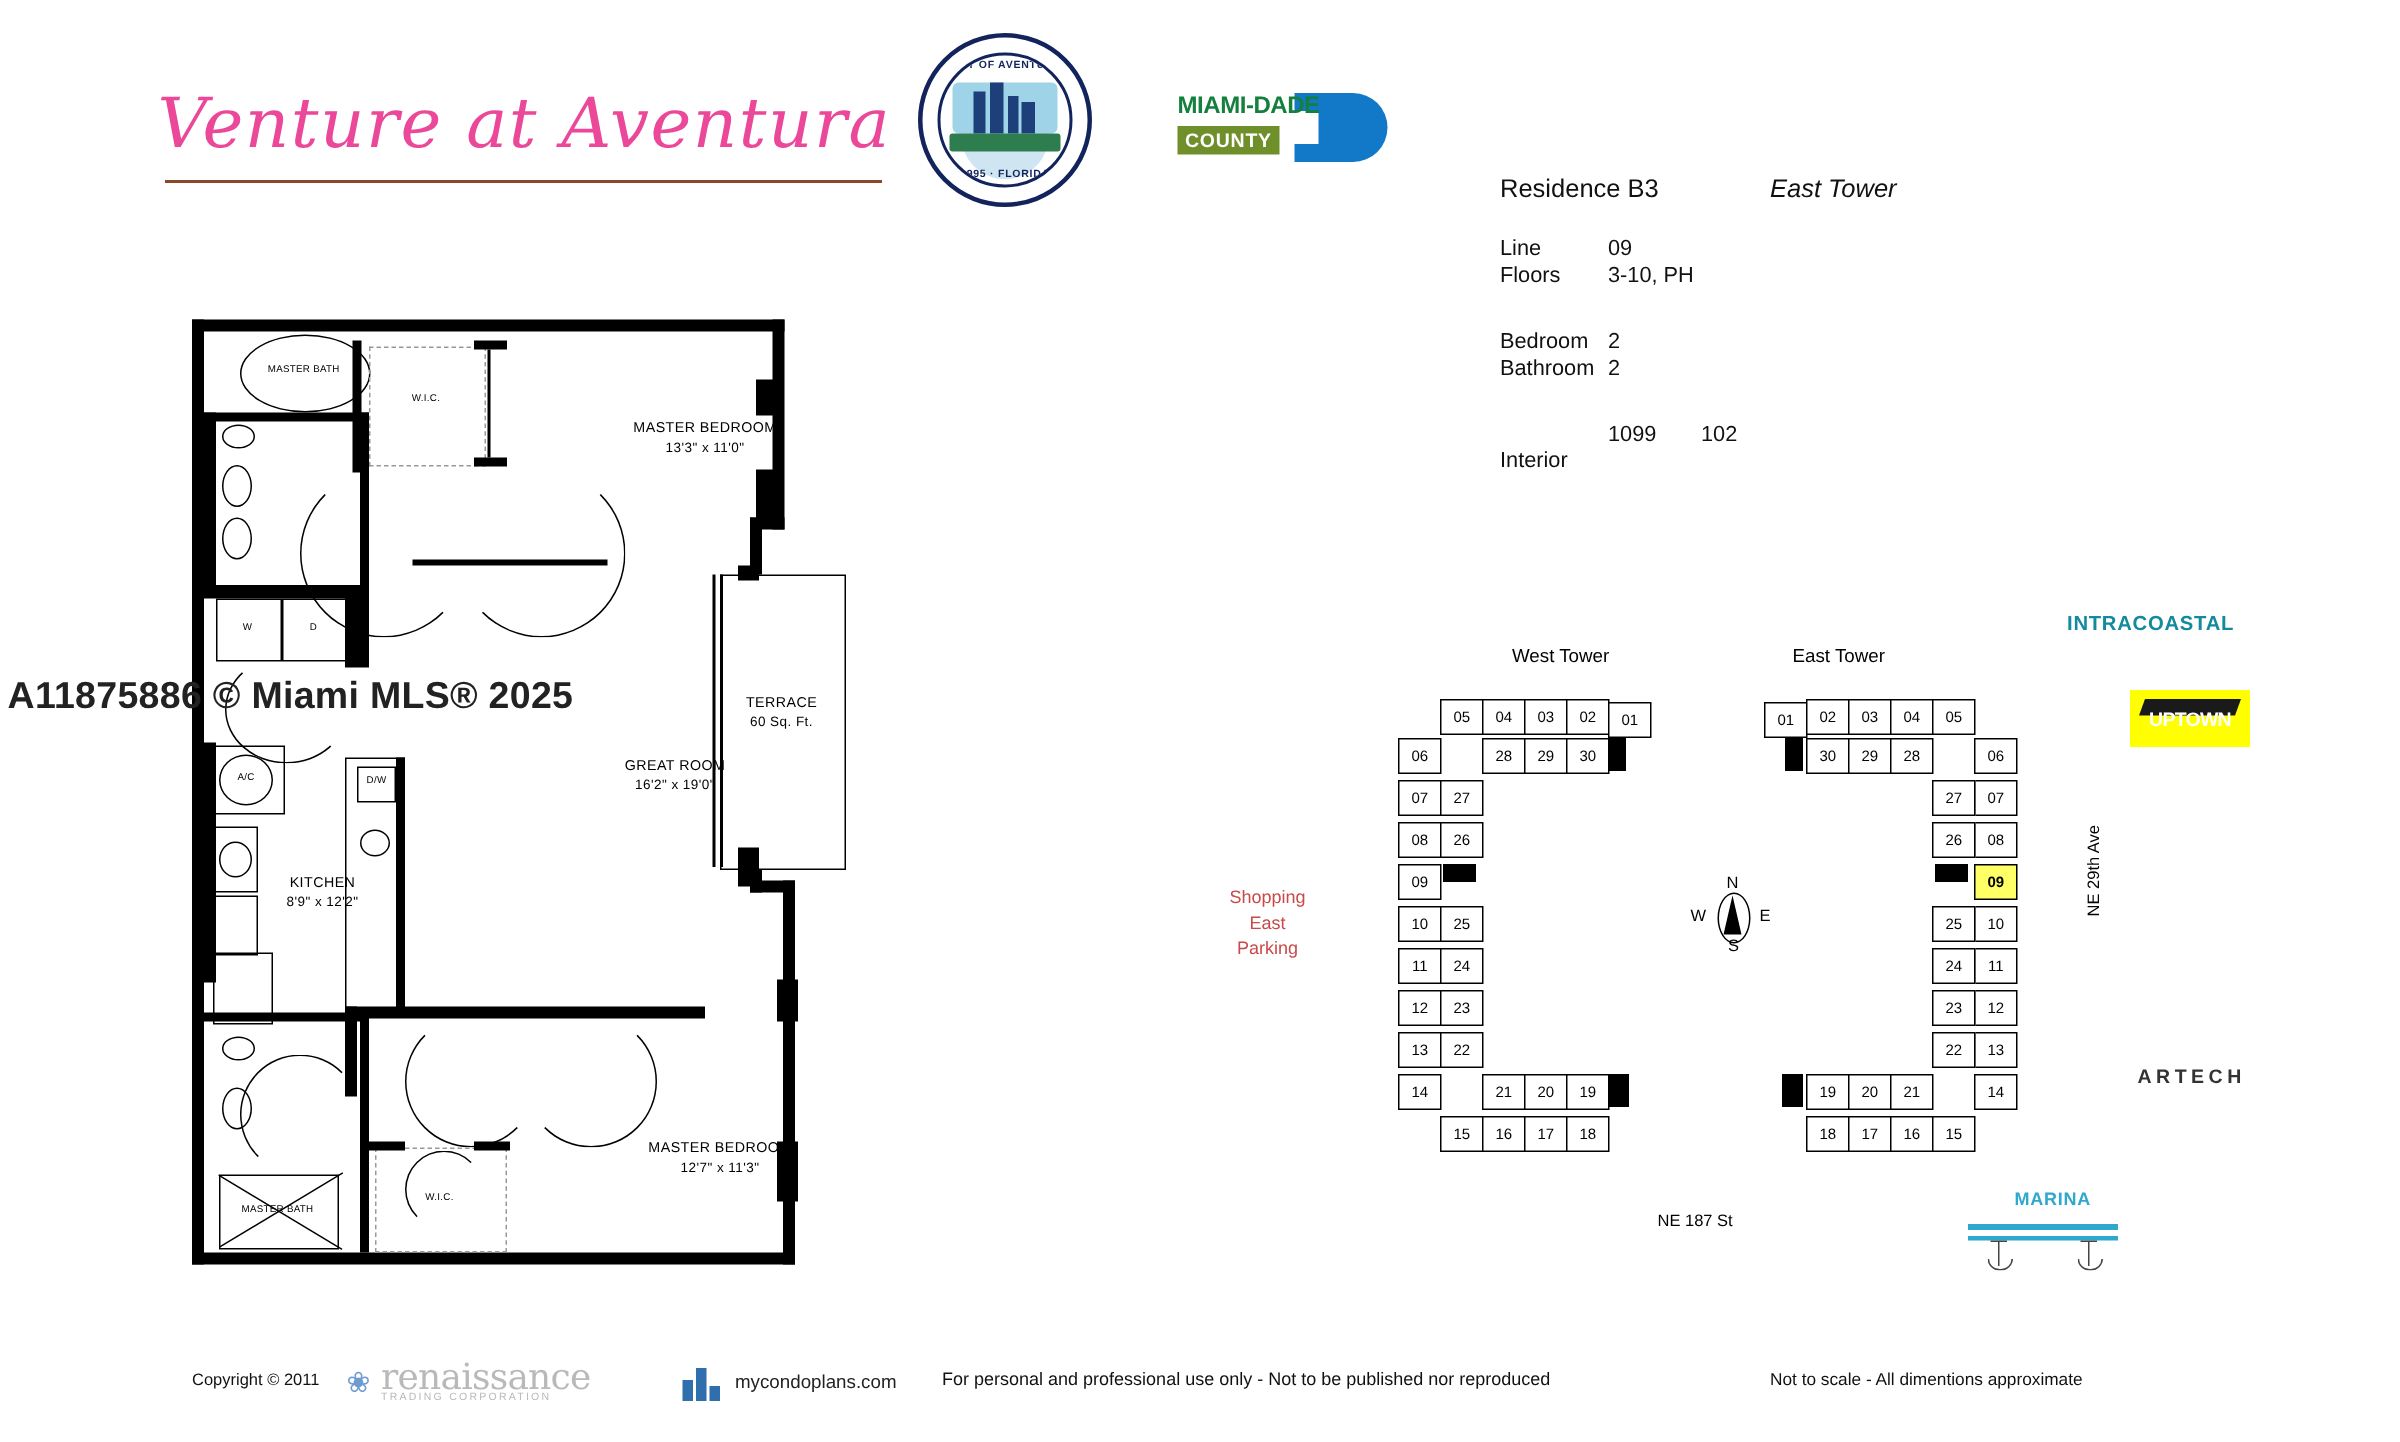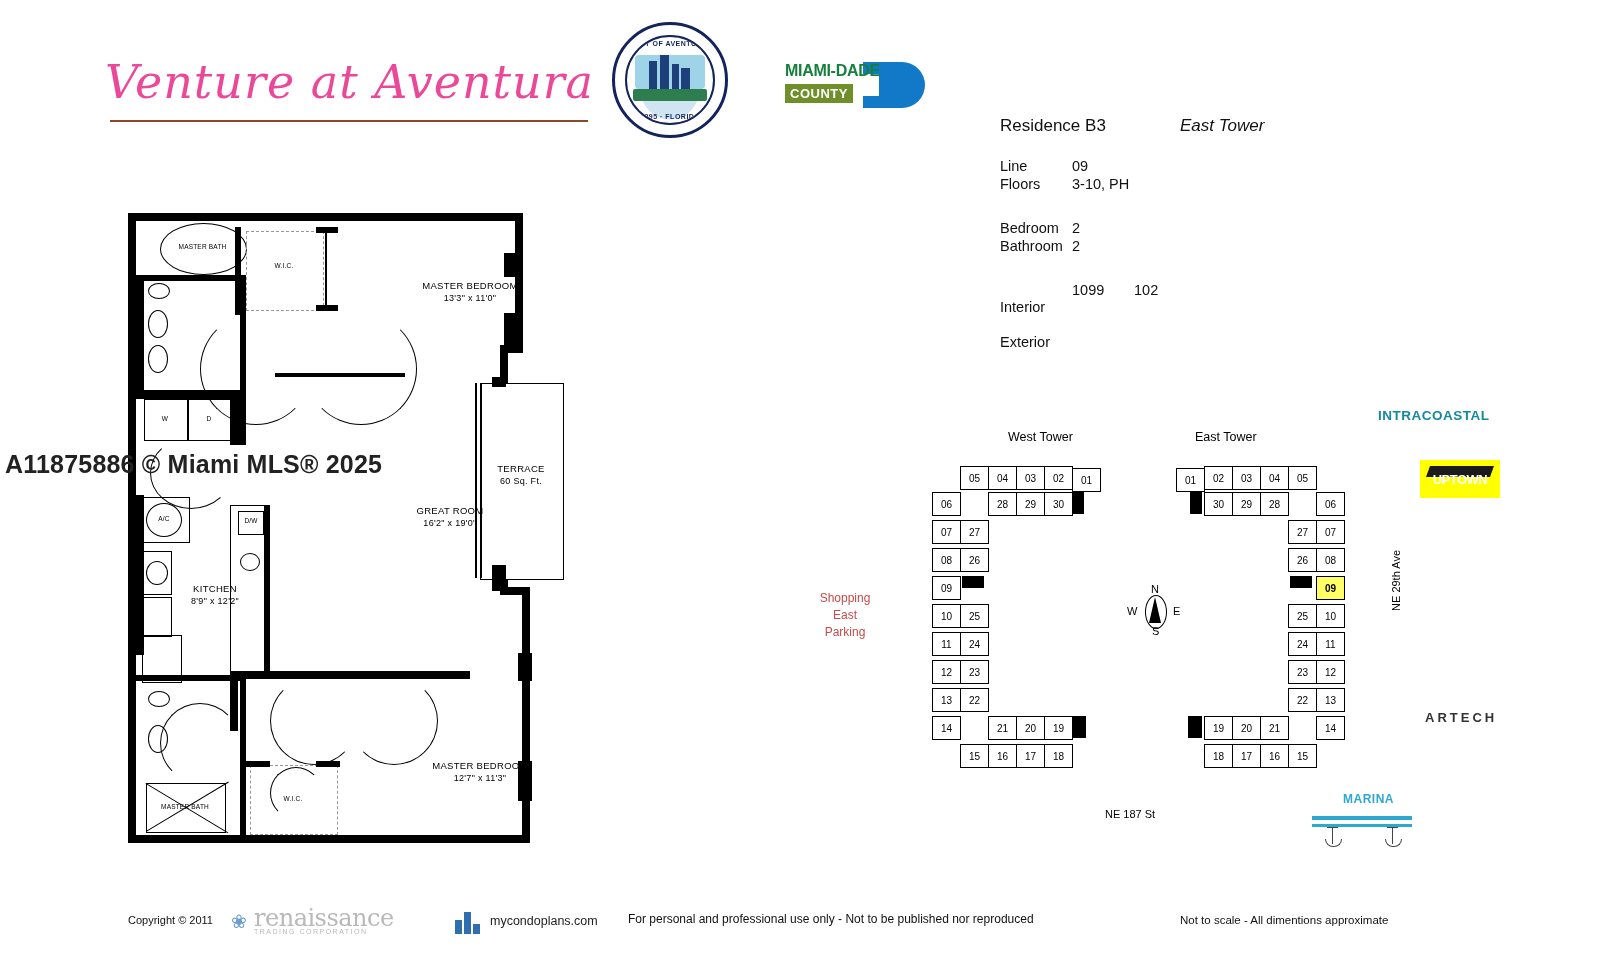--- a/index.html
+++ b/index.html
@@ -207,25 +207,20 @@
       <span>2</span>
     </div>
   </div>
 
   <div class="blk3">
     <div class="row">
       <span class="c1">Interior</span>
       <span class="c2">1099</span>
       <span class="c3">102</span>
     </div>
-    <div class="row">
-      <span class="c1">Exterior</span>
-      <span class="c2"></span>
-      <span class="c3"></span>
-    </div>
   </div>
 </div>
 
 <div class="abs" id="plan">
 
   <div class="wall" style="left:8px;top:8px;width:8px;height:630px;"></div>
   <div class="wall" style="left:8px;top:8px;width:395px;height:8px;"></div>
   <div class="wall" style="left:395px;top:8px;width:8px;height:140px;"></div>
   <div class="wall" style="left:380px;top:140px;width:23px;height:8px;"></div>
   <div class="wall" style="left:380px;top:140px;width:8px;height:250px;"></div>

